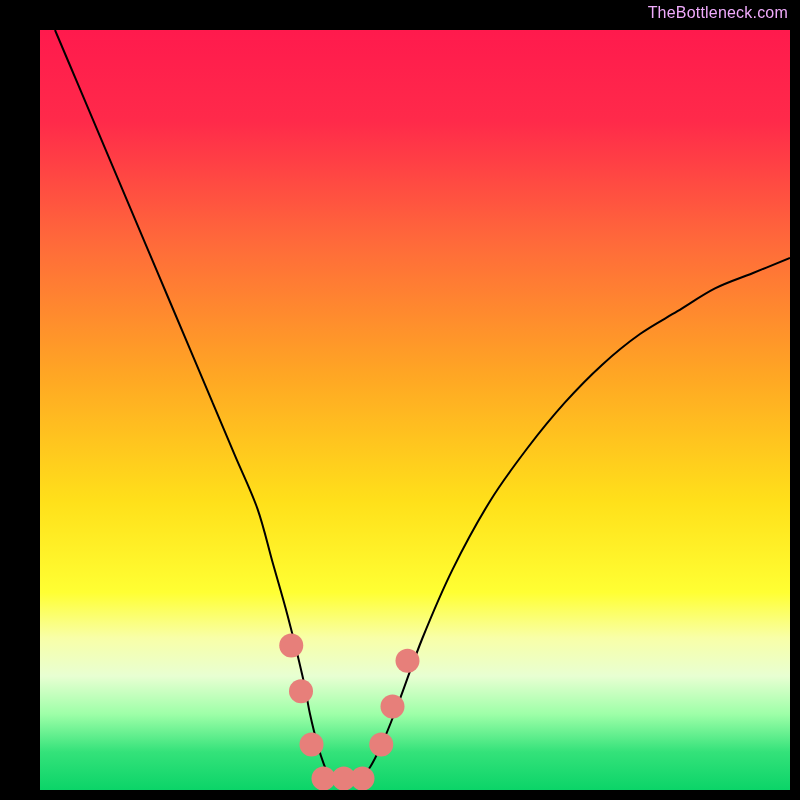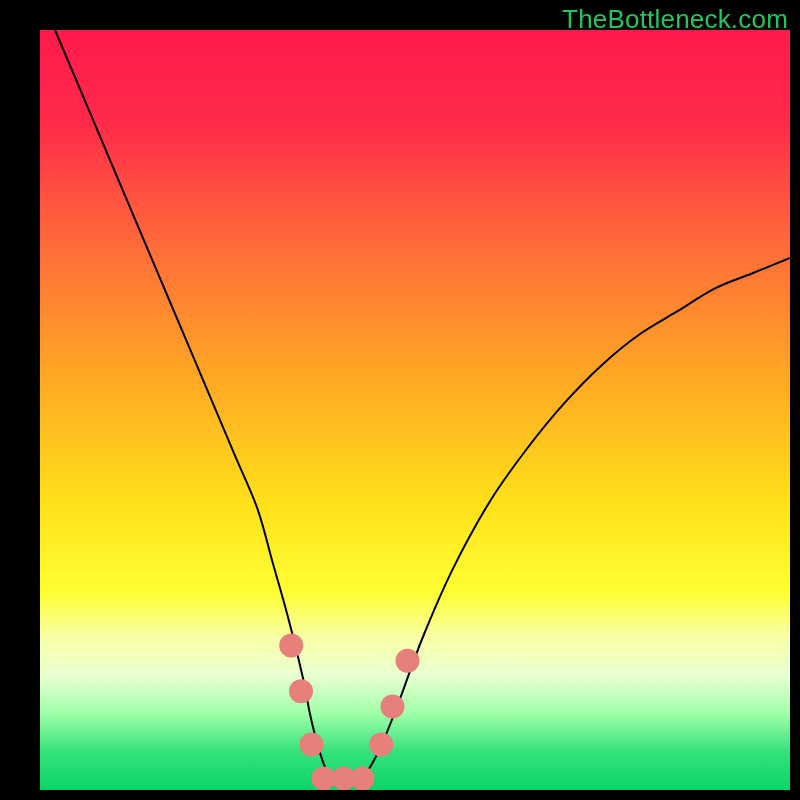--- a/index.html
+++ b/index.html
@@ -13,22 +13,22 @@
   .frame {
     width: 800px;
     height: 800px;
     background: #000;
     position: relative;
   }
   .watermark {
     position: absolute;
     top: 4px;
     right: 12px;
-    color: #22c55e;
-    font-size: 26px;
+    color: #f0abfc;
+    font-size: 16px;
     font-weight: 500;
     letter-spacing: 0.2px;
     z-index: 5;
   }
   .plot {
     position: absolute;
     left: 40px;
     top: 30px;
     width: 750px;
     height: 760px;

